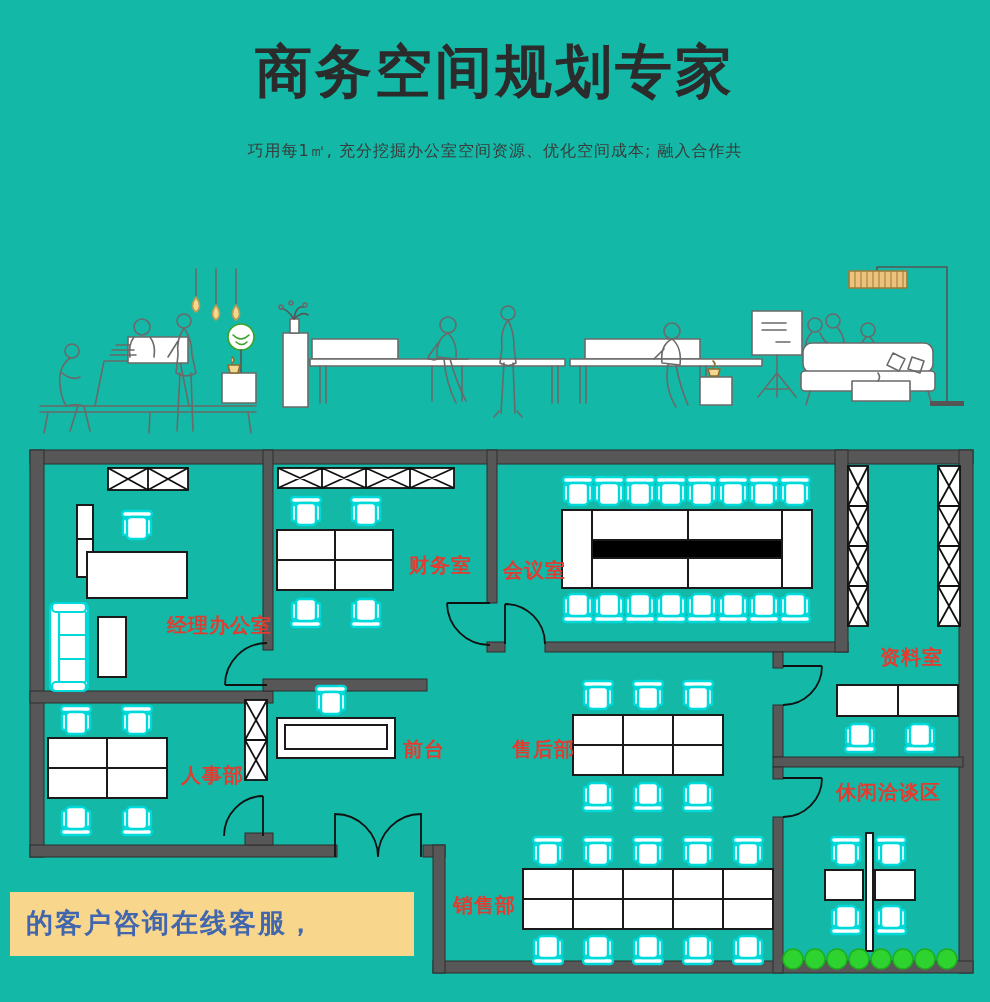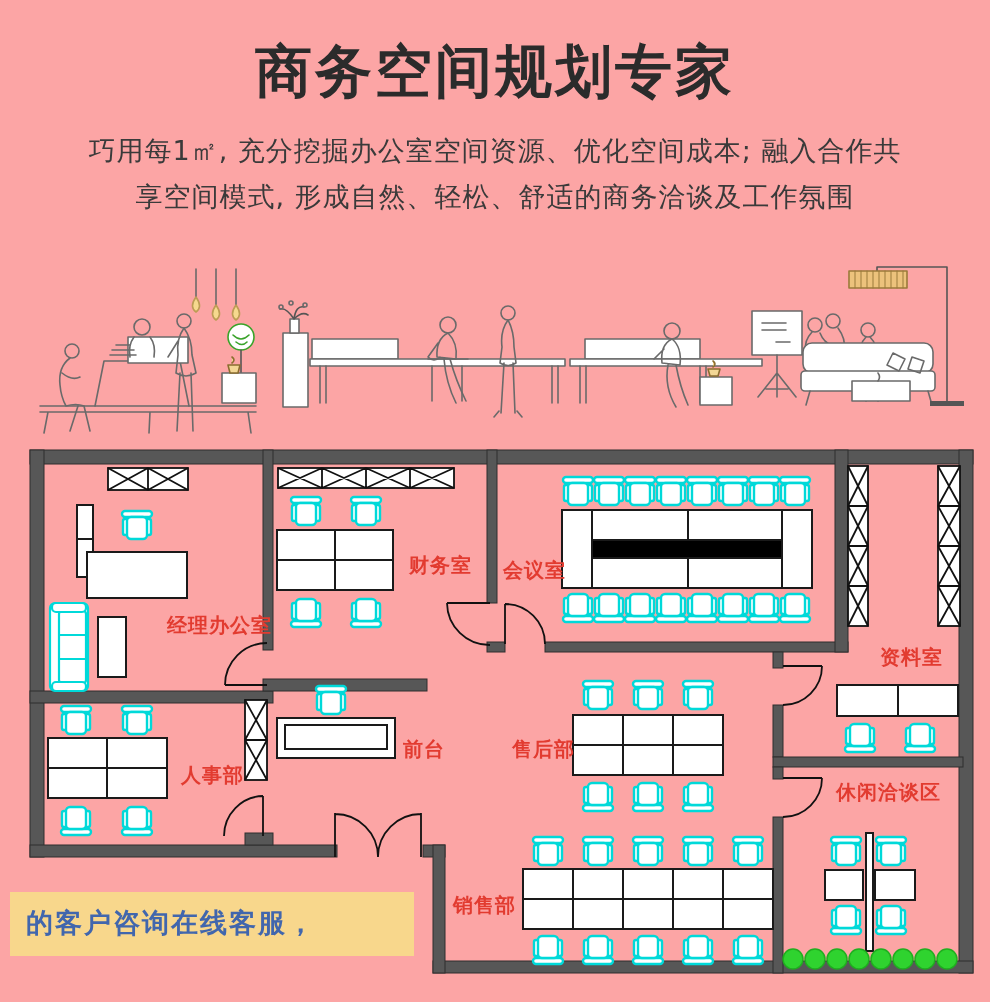--- a/index.html
+++ b/index.html
@@ -1,39 +1,38 @@
 <!DOCTYPE html>
 <html><head>
 <meta charset="utf-8">
 <style>
   html,body{margin:0;padding:0;background:#ffffff;}
-  .page{position:relative;width:990px;height:1002px;background:#fca5a5;overflow:hidden;
+  .page{position:relative;width:990px;height:1002px;background:#14b8a6;overflow:hidden;
         font-family:"DejaVu Sans","Liberation Sans",sans-serif;}
   .title{position:absolute;top:34px;left:0;width:990px;margin:0;text-align:center;
          font-size:57px;font-weight:900;color:#2b2b2b;letter-spacing:3px;}
   .subtitle{position:absolute;top:128px;left:0;width:990px;text-align:center;
-            font-size:27px;color:#3a3a3a;font-weight:500;line-height:46px;letter-spacing:1px;}
+            font-size:16px;color:#3a3a3a;font-weight:500;line-height:46px;letter-spacing:1px;}
   .illustration{position:absolute;top:245px;left:0;}
   .plan{position:absolute;top:442px;left:0;}
   .note{position:absolute;left:10px;top:892px;width:372px;background:#f8d78c;
         padding:12px 16px 14px 16px;z-index:6;
         font-size:27px;font-weight:bold;color:#4166ad;line-height:38px;letter-spacing:2px;}
   svg text.room-label{fill:#e23b30;font-size:20px;font-weight:600;letter-spacing:1px;
         font-family:"DejaVu Sans","Liberation Sans",sans-serif;}
 </style>
 </head>
 <body>
 
 <div class="page">
 
   <h1 class="title">商务空间规划专家</h1>
 
   <div class="subtitle">
     <div>巧用每1㎡, 充分挖掘办公室空间资源、优化空间成本; 融入合作共</div>
-    <div>享空间模式, 形成自然、轻松、舒适的商务洽谈及工作氛围</div>
   </div>
 
   <svg class="illustration" width="990" height="195" viewBox="0 0 990 195">
     <g stroke="#6a6a6a" stroke-width="1.6" fill="none" stroke-linecap="round" stroke-linejoin="round">
 
       <g>
         <path d="M40,161 L256,161 M40,167 L256,167 M48,167 L44,188 M150,167 L149,188 M248,167 L251,188"></path>
 
         <circle cx="72" cy="106" r="7"></circle>
         <path d="M70,113 Q58,122 60,140 Q61,152 66,161 M66,161 Q76,158 84,161 L90,186 M78,161 L70,186 M62,128 Q72,136 80,132"></path>

